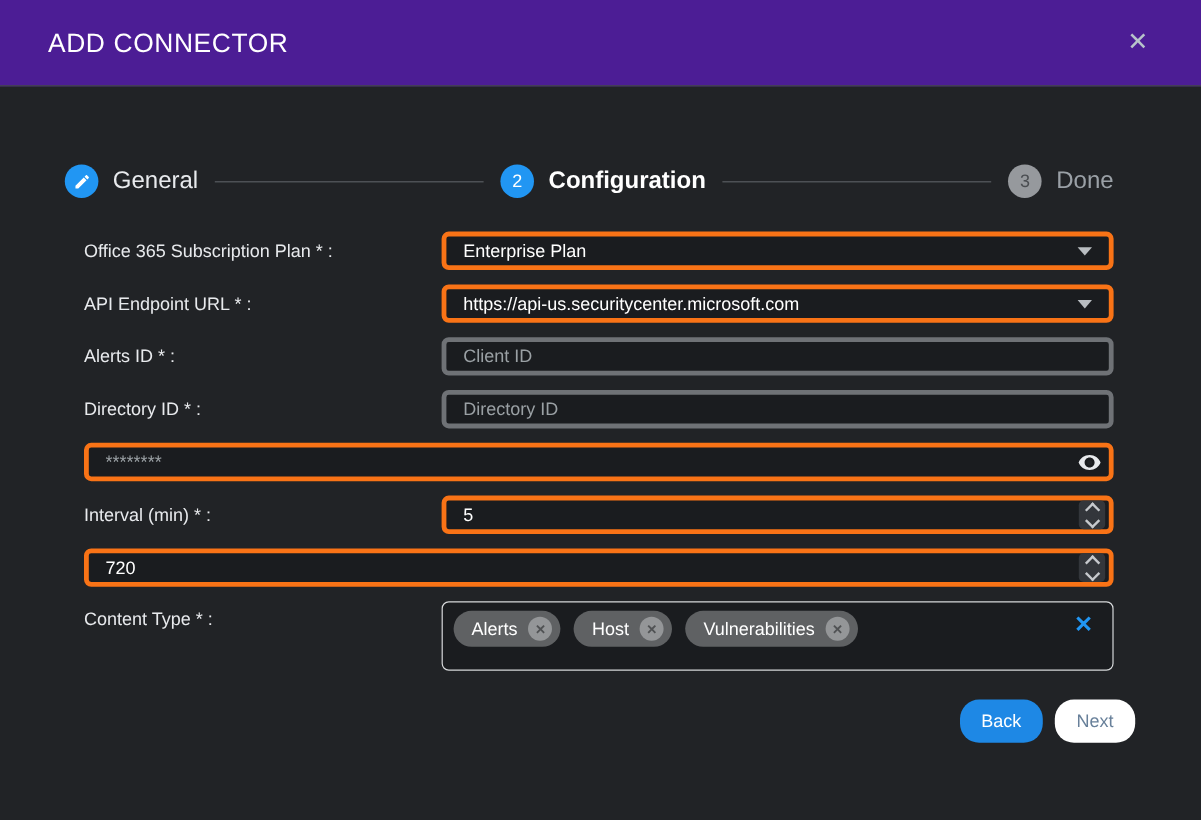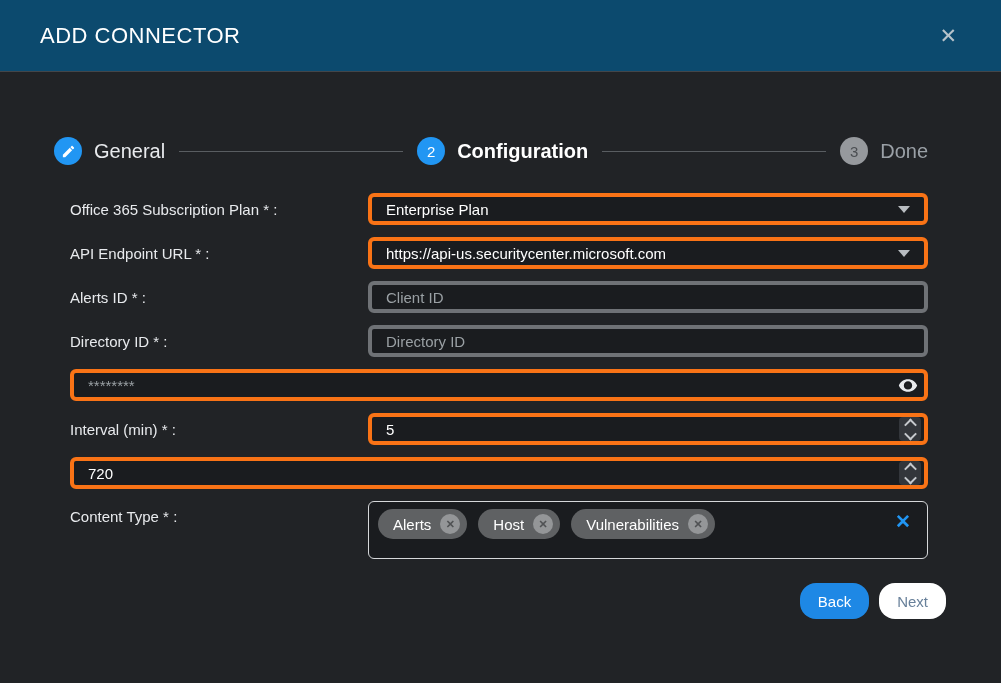--- a/index.html
+++ b/index.html
@@ -6,21 +6,21 @@
   body{
     width:1001px;height:683px;overflow:hidden;
     background:#212326;
     font-family:"Liberation Sans", sans-serif;
     color:#e8eaed;
     -webkit-font-smoothing:antialiased;
   }
   
   .dlg-header{
     height:72px;display:flex;align-items:center;justify-content:space-between;
-    background:#0c4a6e;border-bottom:1px solid #43464a;
+    background:#4c1d95;border-bottom:1px solid #43464a;
     padding:0 40px;box-sizing:border-box;
   }
   .dlg-title{font-size:22px;color:#ffffff;letter-spacing:.5px;font-weight:400;}
   .dlg-close{
     font-size:21px;color:#b7c3ca;cursor:pointer;line-height:1;
     padding:4px;user-select:none;
   }
   
   .stepper{
     display:flex;align-items:center;

